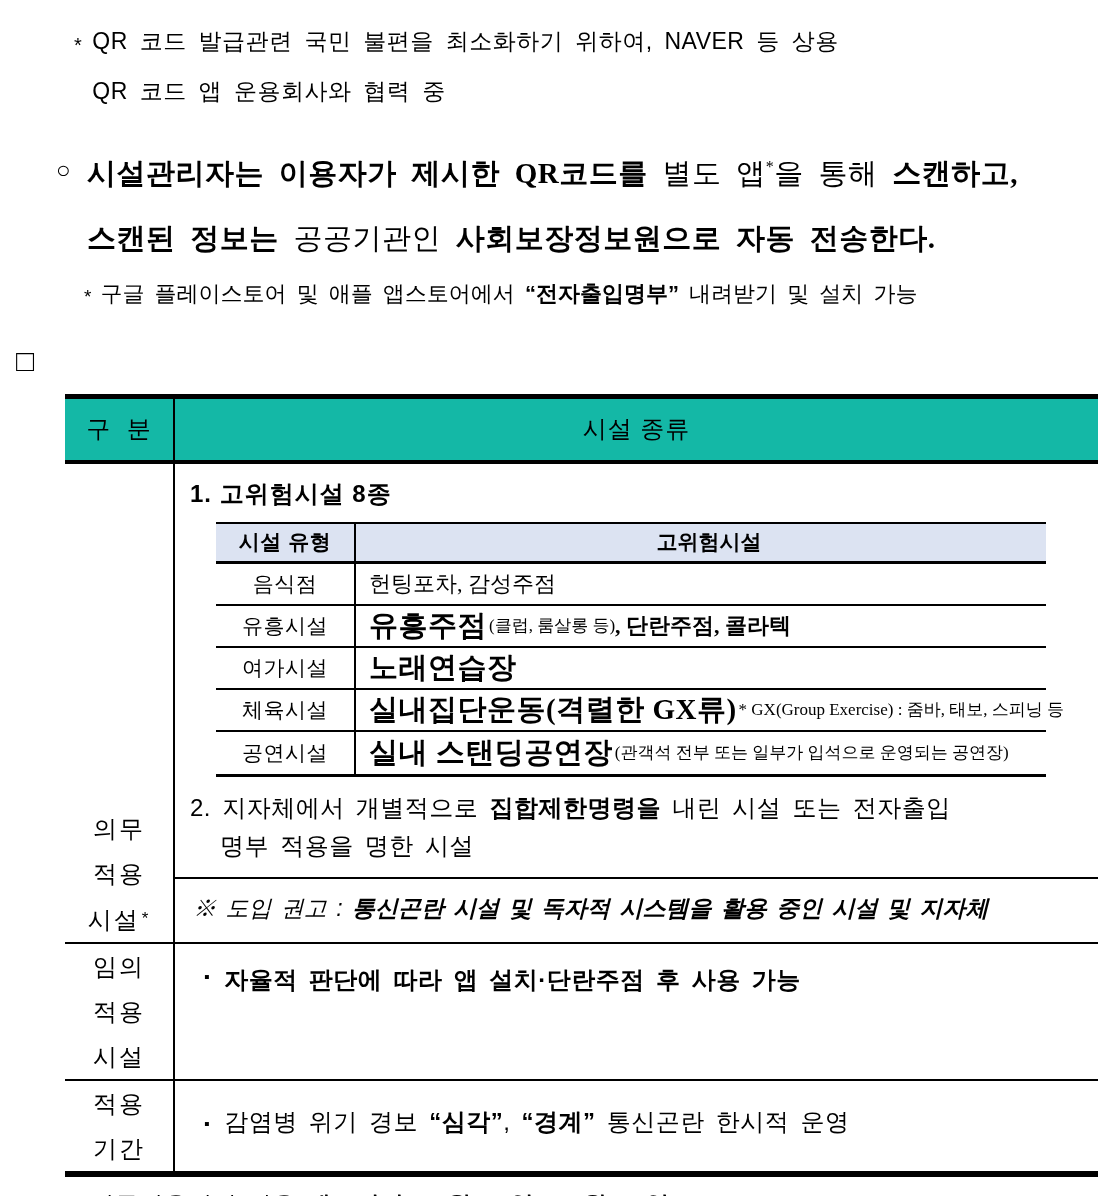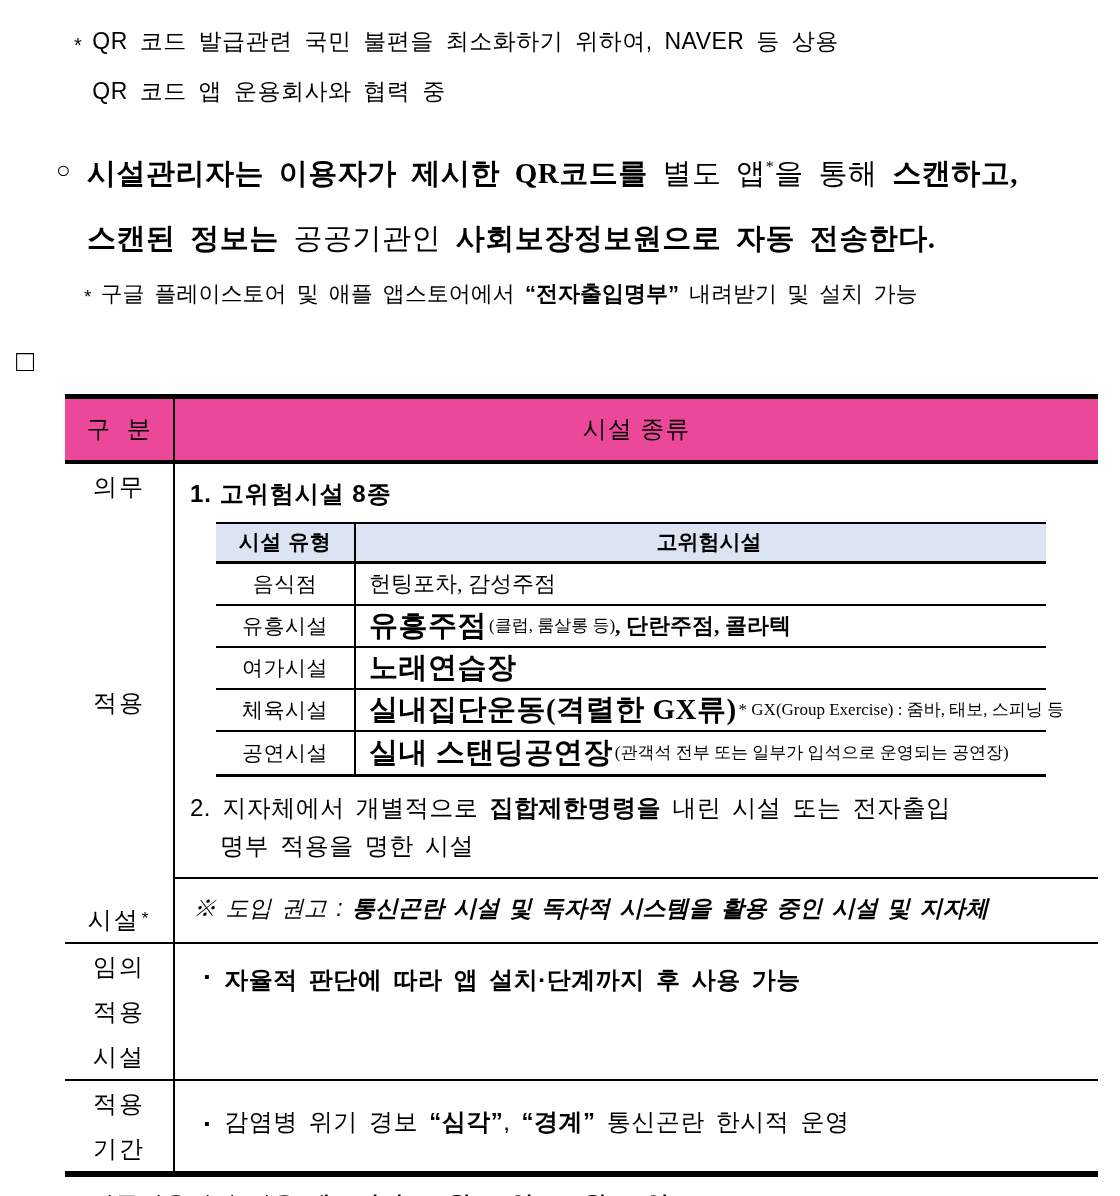--- a/index.html
+++ b/index.html
@@ -29,21 +29,21 @@
   .heading { display:flex; margin:26px 0 0 16px; font-family:"Liberation Serif", serif; font-size:29px; line-height:42px; word-spacing:7px; letter-spacing:0.5px; }
   .heading .box { font-size:30px; margin-right:14px; }
 
   
   .otable { width:1033px; margin:12px 0 0 65px; border-top:5px solid #000; border-bottom:6px solid #000; }
   .ohead { display:grid; grid-template-columns:110px 1fr; height:61px; }
   .hcell { display:flex; align-items:center; justify-content:center; font-size:24px; letter-spacing:1px; white-space:pre; }
   .dline { height:4px; border-top:2px solid #000; border-bottom:2px solid #000; background:#fff; }
   .orow { display:grid; grid-template-columns:110px 1fr; border-bottom:2px solid #000; }
   .orow:last-child { border-bottom:none; }
-  .ocol1 { border-right:2px solid #000; display:flex; flex-direction:column; justify-content:space-between; align-items:center; text-align:center; font-size:24px; line-height:45px; letter-spacing:2px; }
+  .ocol1 { border-right:2px solid #000; display:flex; flex-direction:column; justify-content:flex-end; align-items:center; text-align:center; font-size:24px; line-height:45px; letter-spacing:2px; }
   .ocol2 { min-width:0; }
   .lstar { font-size:17px; vertical-align:4px; margin-left:2px; }
 
   
   .mcell { padding-top:12px; }
   .item1 { margin:2px 0 12px 15px; font-size:24px; font-weight:700; letter-spacing:1px; }
   .itable { width:830px; margin:10px 0 0 41px; border-top:2px solid #000; border-bottom:3px solid #000; font-size:21px; }
   .ihead { display:grid; grid-template-columns:140px 1fr; height:40px; background:var(--hdr); border-bottom:3px solid #000; font-weight:700; }
   .ihead .icol2 { justify-content:center; padding-left:16px; }
   .irow { display:grid; grid-template-columns:140px 1fr; height:42px; border-bottom:2px solid #000;font-family:Liberation Serif, serif; }
@@ -95,21 +95,21 @@
   <div class="app-note">
     <span class="marker">*</span>
     <div><span>구글 플레이스토어 및 애플 앱스토어에서 </span><span class="b">“전자출입명부”</span><span> 내려받기 및 설치 가능</span></div>
   </div>
 
   <div class="heading">
     <span class="box">□</span>
   </div>
 
   <div class="otable">
-    <div class="ohead" style="background:#ec4899;text-align:right;">
+    <div class="ohead" style="background:#14b8a6;text-align:right;">
       <div class="hcell" style="border-right:2px solid #000;">구  분</div>
       <div class="hcell">시설 종류</div>
     </div>
     <div class="dline"></div>
 
     <div class="orow">
       <div class="ocol1">
         <div>의무</div>
         <div>적용</div>
         <div><span>시설</span><span class="lstar">*</span></div>
@@ -169,21 +169,21 @@
 
     <div class="orow">
       <div class="ocol1">
         <div>임의</div>
         <div>적용</div>
         <div>시설</div>
       </div>
       <div class="ocol2 vcell">
         <div class="vline1">
             <span class="bullet-sq">▪</span>
-            <span>자율적 판단에 따라 앱 설치·단계까지 후 사용 가능</span>
+            <span>자율적 판단에 따라 앱 설치·단란주점 후 사용 가능</span>
           </div>
       </div>
     </div>
 
     <div class="orow">
       <div class="ocol1">
         <div>적용</div>
         <div>기간</div>
       </div>
       <div class="ocol2 pcell">

